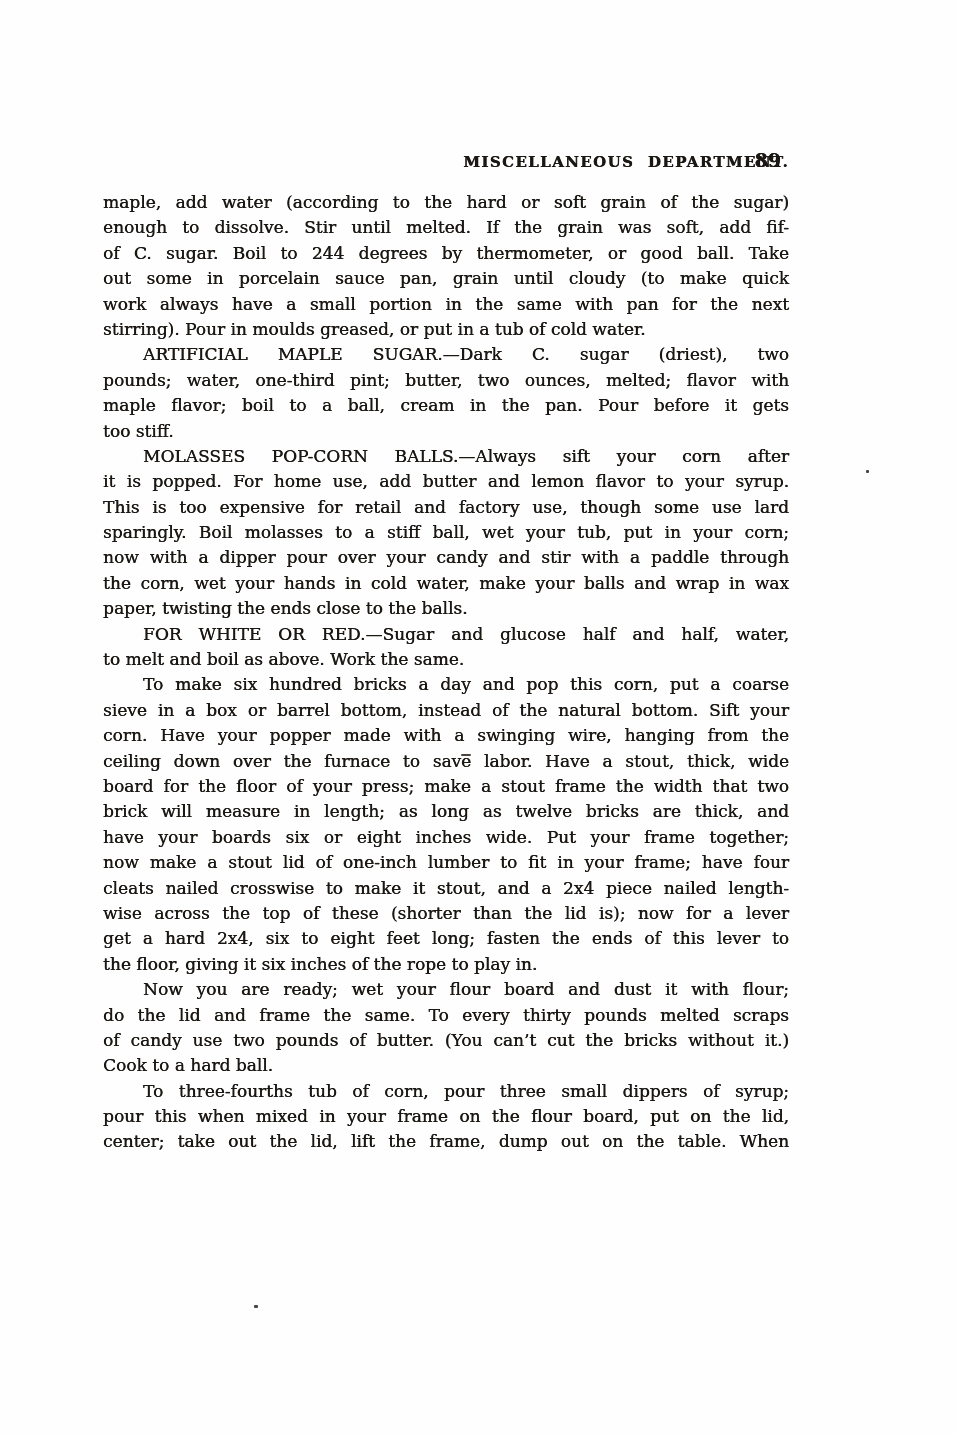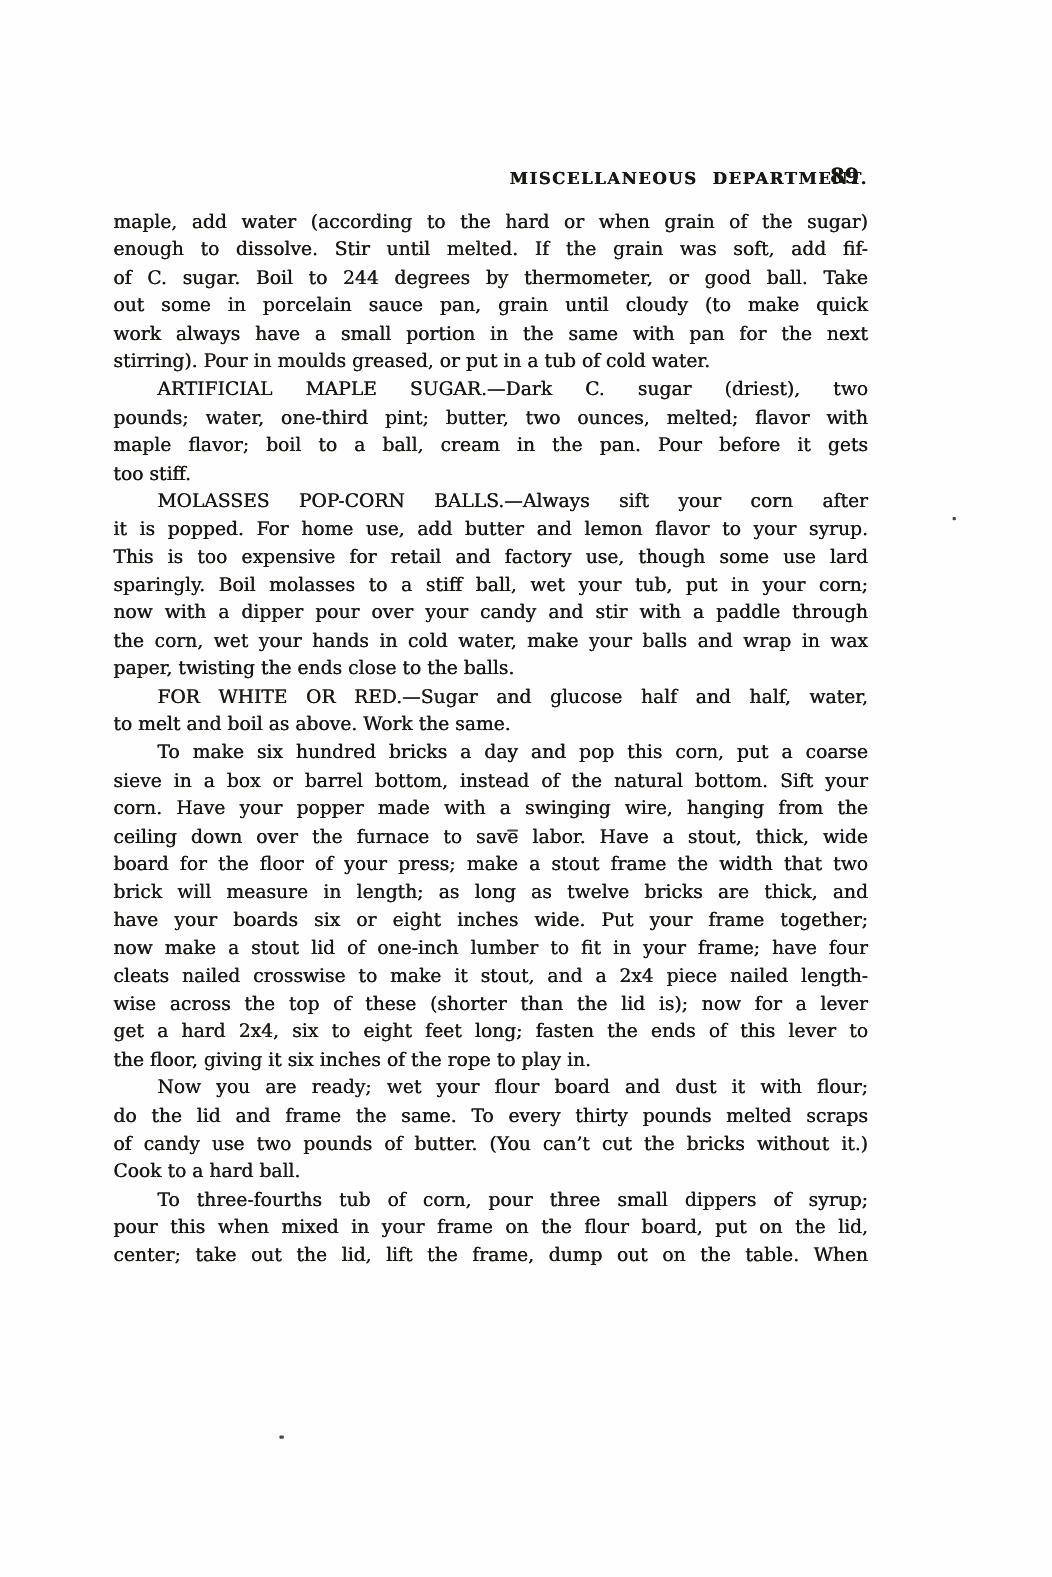--- a/index.html
+++ b/index.html
@@ -75,21 +75,21 @@
 
 <div class="page">
 
   <div class="running-head">
     <span class="rh-title">MISCELLANEOUS DEPARTMENT.</span>
     <span class="rh-page">89</span>
   </div>
 
   <div class="content" id="content">
       <div class="para">
-        <div class="line">maple, add water (according to the hard or when grain of the sugar)</div>
+        <div class="line">maple, add water (according to the hard or soft grain of the sugar)</div>
         <div class="line">enough to dissolve.  Stir until melted.  If the grain was soft, add fif-</div>
         <div class="line">of C. sugar.  Boil to 244 degrees by thermometer, or good ball.  Take</div>
         <div class="line">out some in porcelain sauce pan, grain until cloudy (to make quick</div>
         <div class="line">work always have a small portion in the same with pan for the next</div>
         <div class="line natural">stirring).  Pour in moulds greased, or put in a tub of cold water.</div>
       </div>
       <div class="para">
         <div class="line indent">ARTIFICIAL MAPLE SUGAR.—Dark C. sugar (driest), two</div>
         <div class="line">pounds; water, one-third pint; butter, two ounces, melted; flavor with</div>
         <div class="line">maple flavor; boil to a ball, cream in the pan.  Pour before it gets</div>

